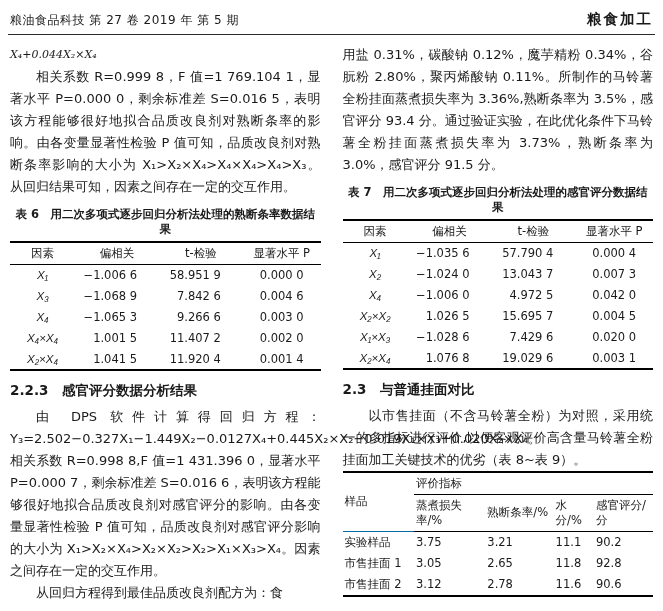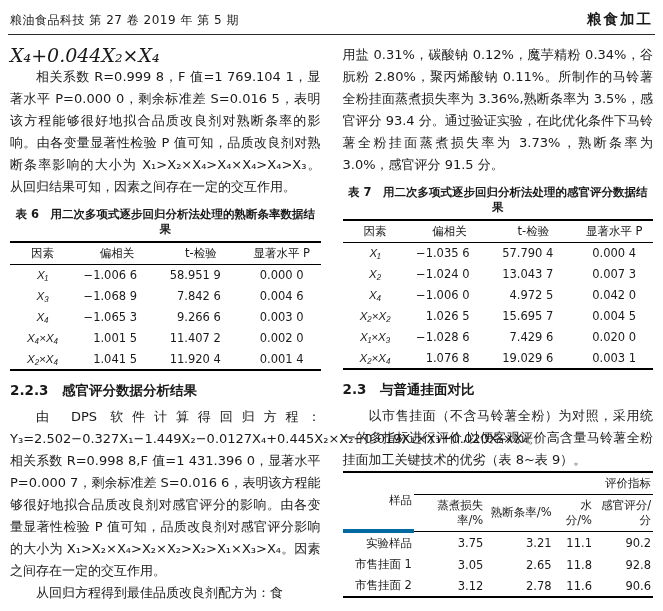--- a/index.html
+++ b/index.html
@@ -19,21 +19,21 @@
   .journal-info { font-size: 12px; letter-spacing: 0.5px; }
   .section-label { font-size: 14.5px; font-weight: bold; letter-spacing: 2px; }
 
   
   .cols { display: flex; gap: 22px; margin-top: 9px; padding: 0 2px; }
   .col { flex: 1; min-width: 0; }
 
   p.body { font-size: 13px; line-height: 22px; text-align: justify; }
   p.indent { text-indent: 2em; }
   .eq-line {
-    font-size: 19px; line-height: 22px;
+    font-size: 11px; line-height: 22px;
     font-family: "DejaVu Serif", serif; font-style: italic;
   }
   .heading {
     font-size: 13.5px; font-weight: bold; line-height: 20px;
     margin: 9px 0 6px 0;
   }
 
   .tbl-caption {
     text-align: center; font-weight: bold; font-size: 11.5px;
     margin: 9px 0 4px 0; line-height: 15px;
@@ -42,24 +42,24 @@
   table.tri { border-top: 2px solid #000; border-bottom: 2px solid #000; }
   table.tri thead th { border-bottom: 1px solid #000; font-weight: normal; }
   table.tri th, table.tri td { padding: 3px 2px; text-align: center; height: 21px; vertical-align: middle; }
   table.tri col.c1 { width: 21%; } table.tri col.c2 { width: 27%; }
   table.tri col.c3 { width: 27%; } table.tri col.c4 { width: 25%; }
   table.tri td:first-child { font-family: Liberation Sans, sans-serif; font-style: italic; }
   table.tri td:nth-child(2), table.tri td:nth-child(3) { text-align: right; padding-right: 22px; }
 
   table.cmp { border-top: 2px solid #000; border-bottom: 2px solid #000; font-size: 11.5px; }
   table.cmp th { font-weight: normal; }
-  table.cmp th, table.cmp td { padding: 3px 2px; text-align: right; height: 21px; vertical-align: middle; }
+  table.cmp th, table.cmp td { padding: 3px 2px; text-align: left; height: 21px; vertical-align: middle; }
   table.cmp th.group { border-bottom: 1px solid #000; }
   table.cmp tr.subhead th { border-bottom: 1px solid #000; }
-  table.cmp th.sample { border-bottom: 4px solid #0369a1; margin-top: 39px; }
+  table.cmp th.sample { border-bottom: 1px solid #0369a1; margin-top: 39px; }
   table.cmp col.s1 { width: 23%; } table.cmp col.s2 { width: 23%; }
   table.cmp col.s3 { width: 22%; } table.cmp col.s4 { width: 13%; } table.cmp col.s5 { width: 19%; }
 </style>
 </head>
 <body>
 
 <div class="page">
 
   <div class="pg-header">
     <span class="journal-info">粮油食品科技 第 27 卷 2019 年 第 5 期</span>

